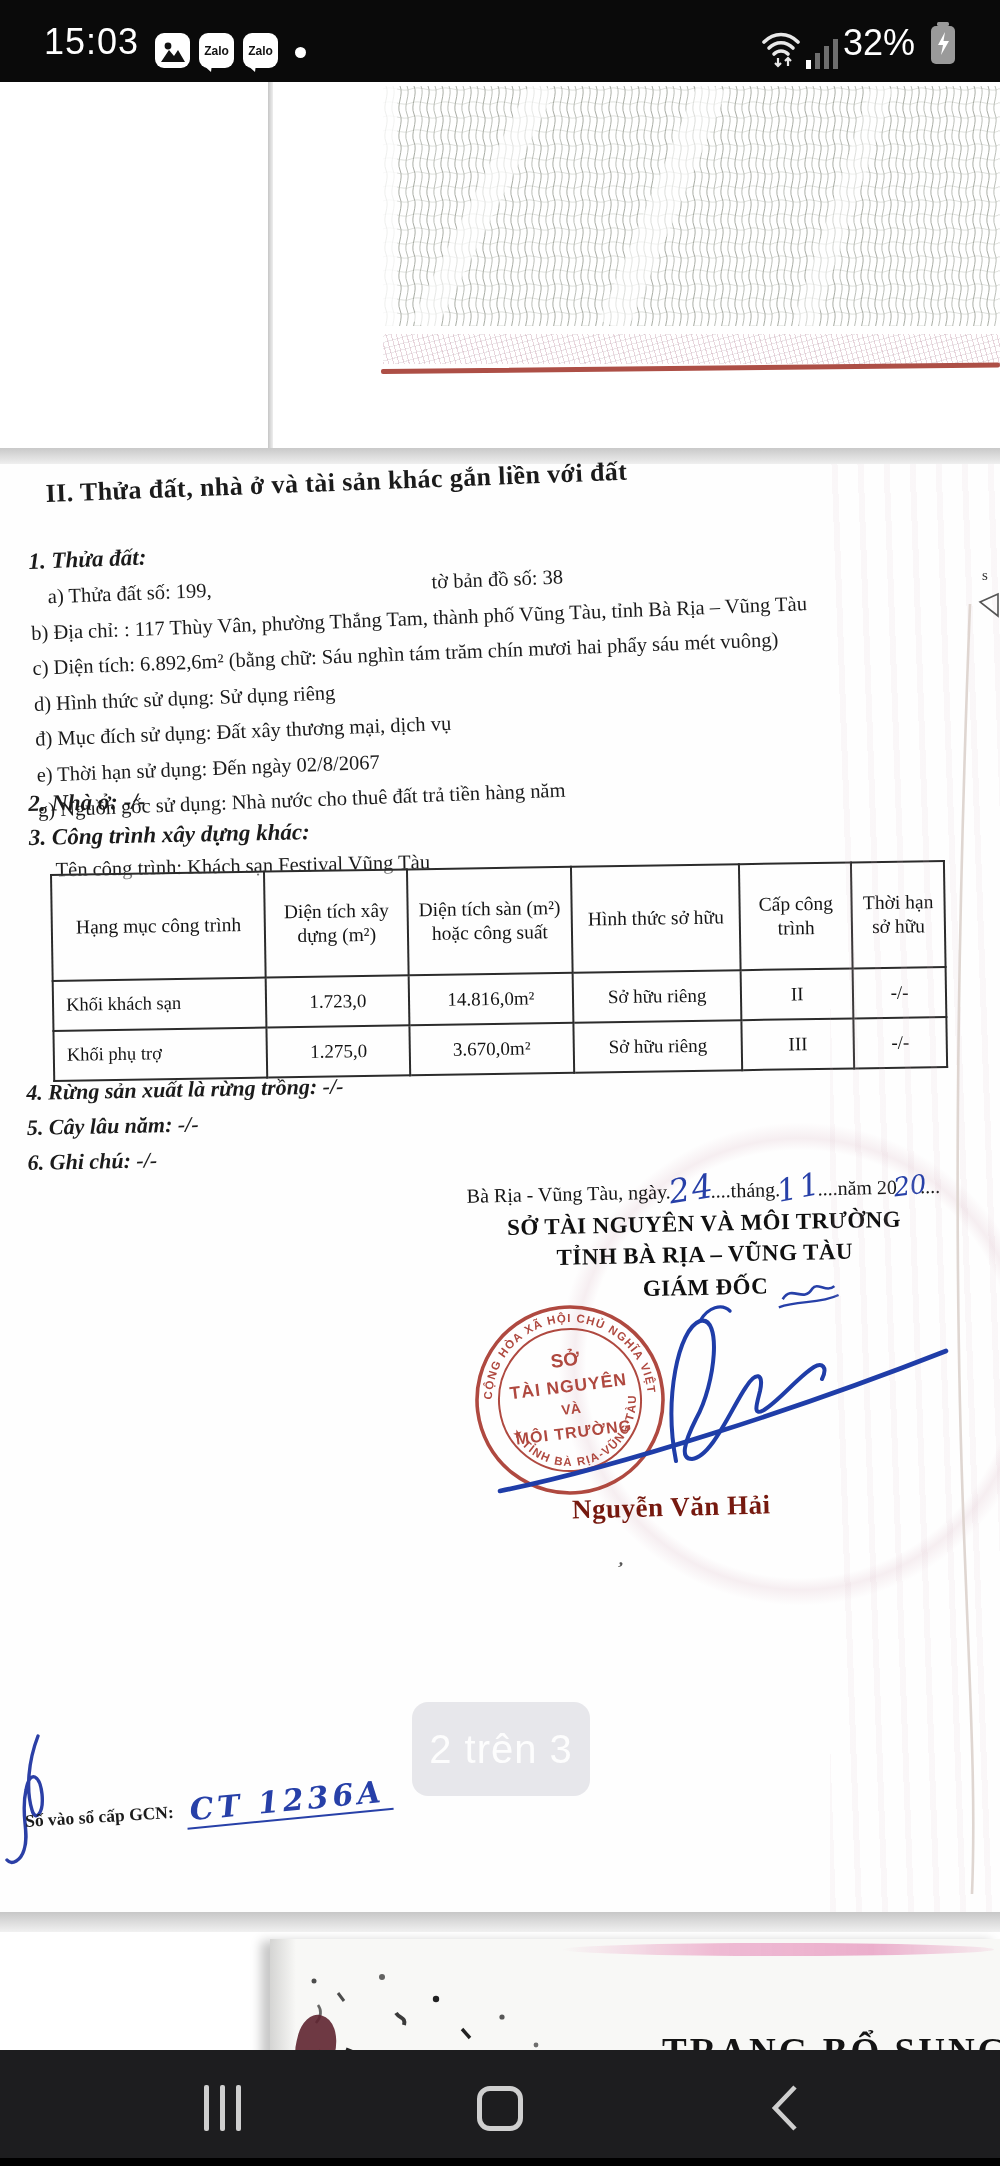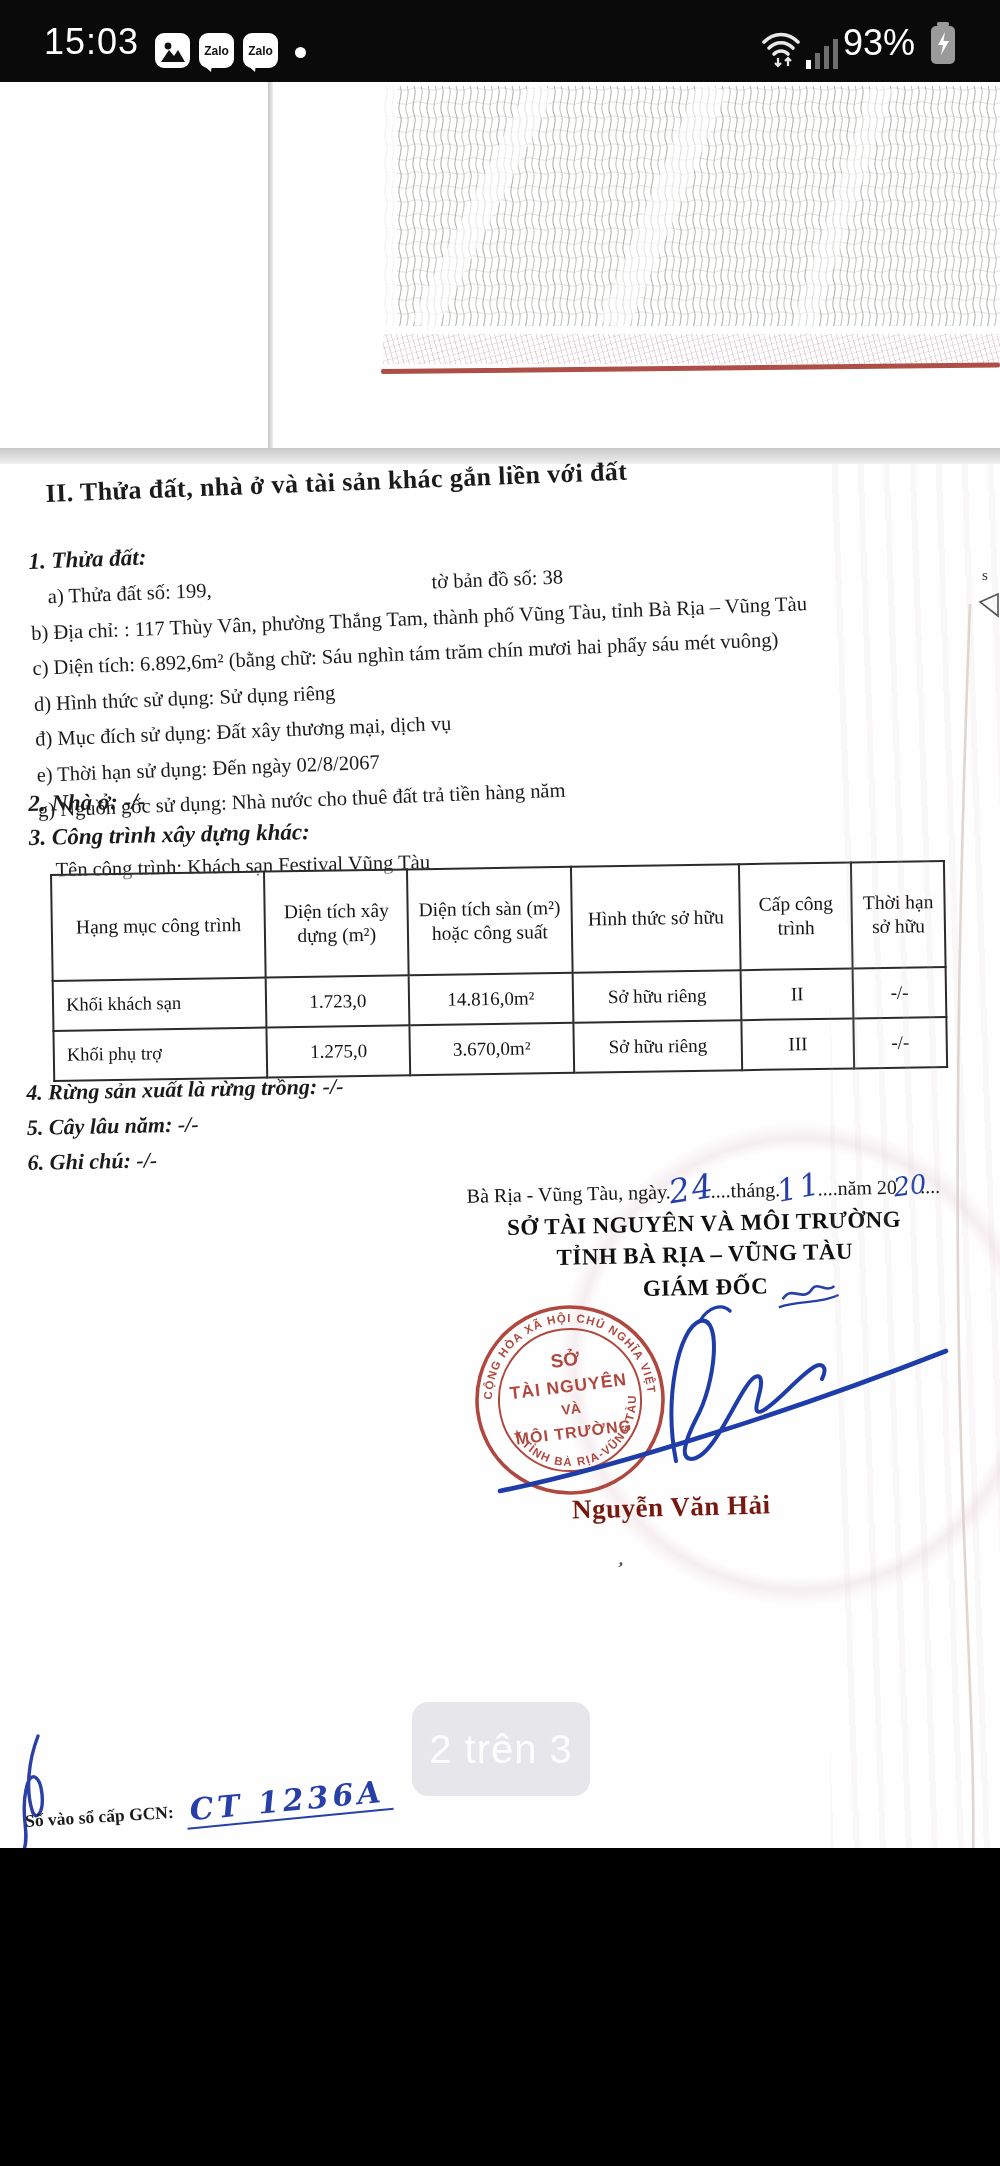--- a/index.html
+++ b/index.html
@@ -1,16 +1,16 @@
 <!DOCTYPE html>
 <html><head>
 <meta charset="utf-8">
 <style>
   html,body{margin:0;padding:0;background:#000;}
-  .frame{position:relative;width:1000px;height:1848px;background:#fff;overflow:hidden;
+  .frame{position:relative;width:1000px;height:2158px;background:#fff;overflow:hidden;
          font-family:"Liberation Serif","DejaVu Serif",serif;}
   
   .status-bar{position:absolute;left:0;top:0;width:1000px;height:82px;background:#0a0a0a;z-index:40;}
   .sb-time{position:absolute;left:44px;top:24px;color:#fff;font:400 36px/1 "Liberation Sans","DejaVu Sans",sans-serif;letter-spacing:1px;}
   .sb-app{position:absolute;top:33px;width:35px;height:35px;background:#fff;border-radius:9px;
           display:flex;align-items:center;justify-content:center;}
   .sb-app.zalo::after{content:"";position:absolute;left:3px;bottom:-4px;width:0;height:0;
           border-left:9px solid transparent;border-right:1px solid transparent;border-top:8px solid #fff;}
   .sb-app span{font:700 12px/1 "Liberation Sans","DejaVu Sans",sans-serif;color:#111;}
   .sb-dot{position:absolute;left:295px;top:47px;width:11px;height:11px;border-radius:50%;background:#fff;}
@@ -135,21 +135,21 @@
       <path d="M16,26 C20,22 26,22 30,26" stroke="#e8e8e8" stroke-width="3.6" fill="none" stroke-linecap="round"></path>
       <path d="M20,30 L20,38 M17,35 L20,38 L23,35" stroke="#e8e8e8" stroke-width="2.2" fill="none"></path>
       <path d="M30,38 L30,30 M27,33 L30,30 L33,33" stroke="#e8e8e8" stroke-width="2.2" fill="none"></path>
     </svg>
     <svg style="position:absolute;left:806px;top:36px;" width="36" height="34" viewBox="0 0 36 34">
       <rect x="0" y="24" width="5" height="9" fill="#ffffff"></rect>
       <rect x="9" y="17" width="5" height="16" fill="#6e6e6e"></rect>
       <rect x="18" y="10" width="5" height="23" fill="#6e6e6e"></rect>
       <rect x="27" y="3" width="5" height="30" fill="#6e6e6e"></rect>
     </svg>
-    <div class="sb-pct">93%</div>
+    <div class="sb-pct">32%</div>
     <svg style="position:absolute;left:928px;top:22px;" width="30" height="42" viewBox="0 0 30 42">
       <rect x="9" y="0" width="12" height="4" rx="1.5" fill="#9a9a9a"></rect>
       <rect x="3" y="4" width="24" height="38" rx="5" fill="#9a9a9a"></rect>
       <path d="M17,10 L10,23 L15,23 L13,33 L21,19 L15.5,19 Z" fill="#fff"></path>
     </svg>
   </div>
 
 
   <div class="page-top">
     <div class="page-edge-left"></div>

